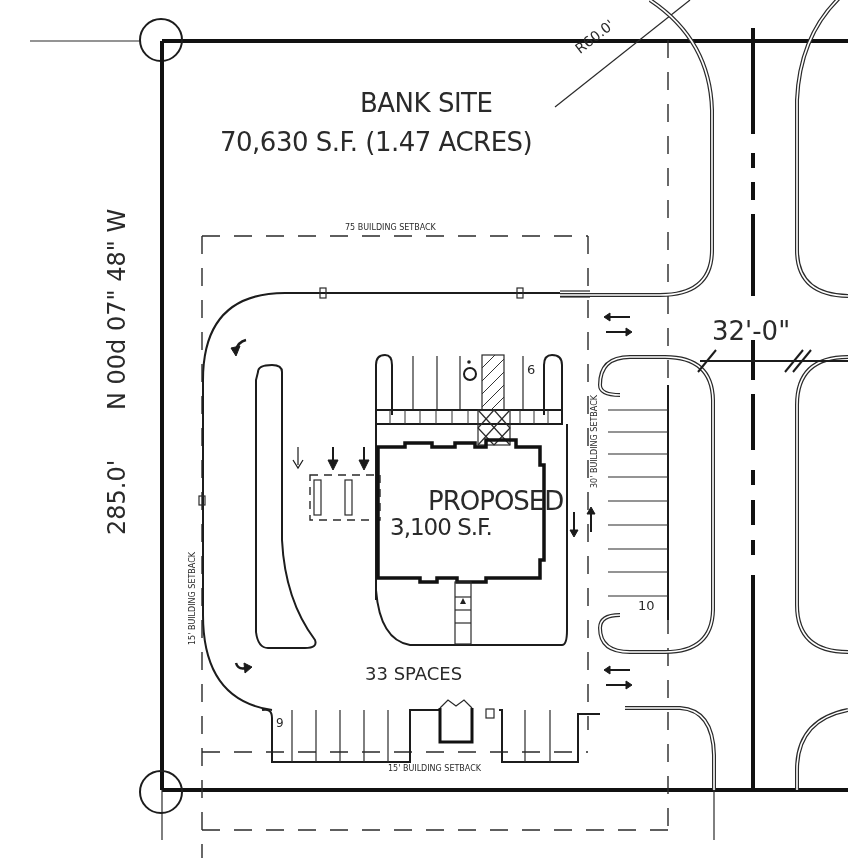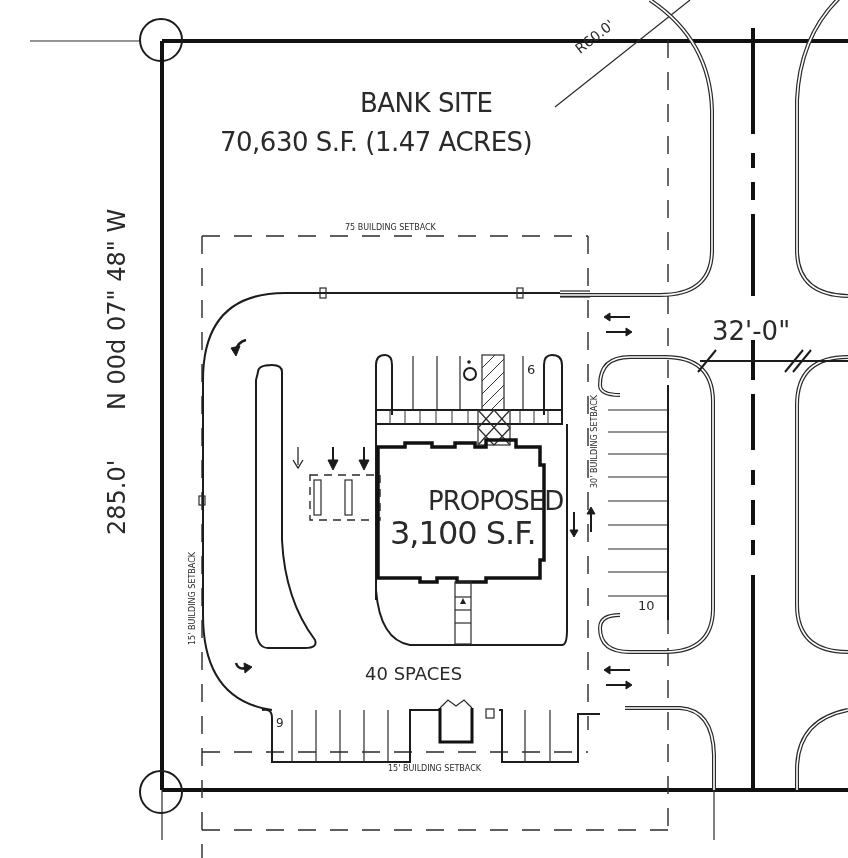--- a/index.html
+++ b/index.html
@@ -230,20 +230,20 @@
 
   <div class="lbl" style="left:188px; top:645px; font-size:8px; transform: rotate(-90deg); transform-origin: left top;">15' BUILDING SETBACK</div>
 
   <div class="lbl" style="left:590px; top:488px; font-size:8px; transform: rotate(-90deg); transform-origin: left top;">30' BUILDING SETBACK</div>
 
   <div class="lbl" style="left:388px; top:764px; font-size:8px;">15' BUILDING SETBACK</div>
 
   <div class="lbl" style="left:712px; top:316px; font-size:26px;">32'-0"</div>
 
   <div class="lbl" style="left:388px; top:486px; font-size:26px; letter-spacing:-1px;margin-left:40px;">PROPOSED</div>
-  <div class="lbl" style="left:390px; top:514px; font-size:32px; letter-spacing:-1px;">3,100 S.F.</div>
-
-  <div class="lbl" style="left:365px; top:663px; font-size:18px;">40 SPACES</div>
+  <div class="lbl" style="left:390px; top:514px; font-size:23px; letter-spacing:-1px;">3,100 S.F.</div>
+
+  <div class="lbl" style="left:365px; top:663px; font-size:18px;">33 SPACES</div>
 
   <div class="lbl" style="left:527px; top:362px; font-size:13px;">6</div>
   <div class="lbl" style="left:614px; top:598px; font-size:13px;margin-left:24px;">10</div>
   <div class="lbl" style="left:276px; top:716px; font-size:12px;">9</div>
 </div>
 
 </body></html>

